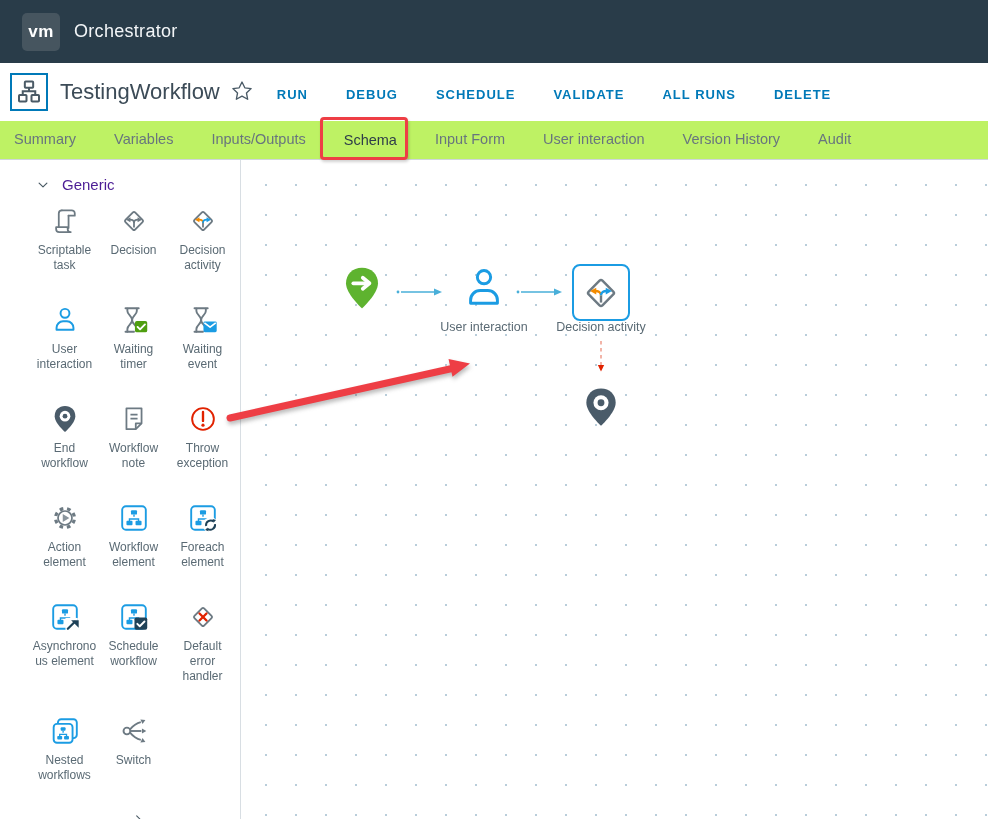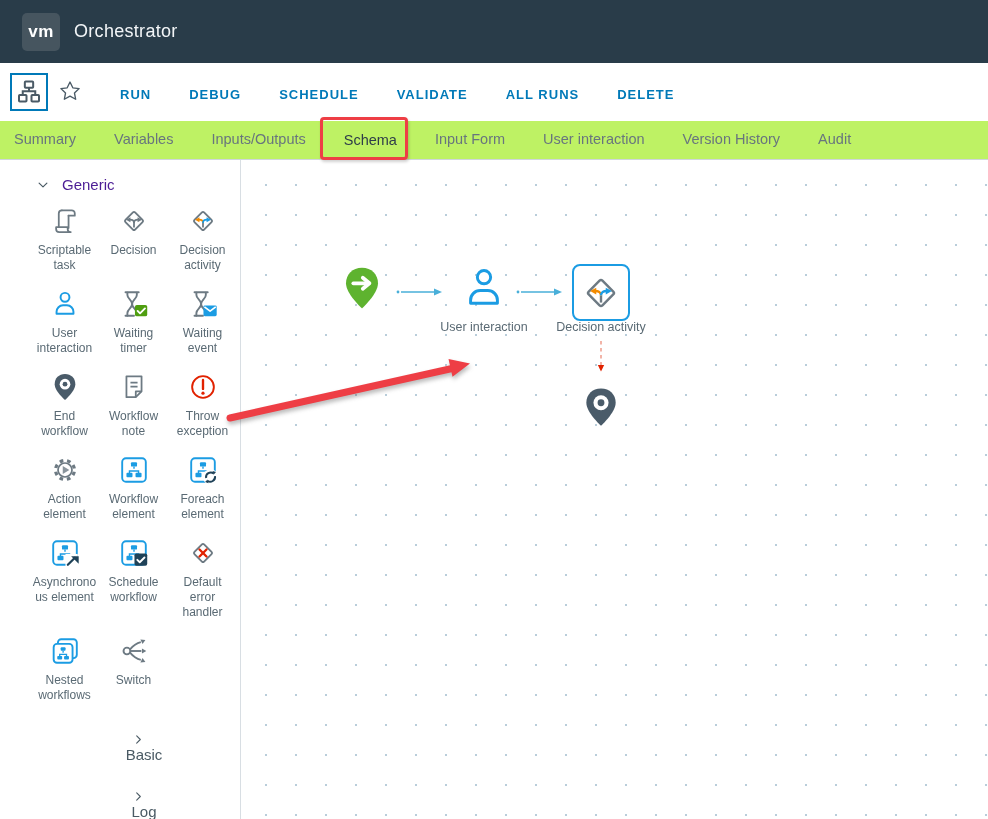--- a/index.html
+++ b/index.html
@@ -10,35 +10,35 @@
   .app-header { height:63px; background:#293c49; display:flex; align-items:center; padding-left:22px; }
   .vm-logo { width:38px; height:38px; background:#46555f; border-radius:5px; display:flex; align-items:center; justify-content:center;
              color:#fff; font-weight:bold; font-size:17px; letter-spacing:.5px; }
   .app-title { color:#f2f5f7; font-size:18px; margin-left:14px; font-weight:400; letter-spacing:.3px; }
 
   
   .title-row { height:58px; display:flex; align-items:center; padding-left:10px; background:#fff; }
   .wf-icon-box { width:38px; height:38px; border:2px solid #0079b8; display:flex; align-items:center; justify-content:center; }
   .wf-title { font-size:22px; color:#3c4b57; margin-left:12px; font-weight:400; }
   .star { margin-left:10px; margin-top:2px; cursor:pointer; }
-  .actions { display:flex; align-items:center; margin-left:32px; margin-top:4px; }
+  .actions { display:flex; align-items:center; margin-left:17px; margin-top:4px; }
   .action-btn { background:none; border:none; color:#0079b8; font-family:inherit; font-size:13px; font-weight:600;
                 letter-spacing:1px; margin-right:26px; padding:4px 6px; cursor:pointer; white-space:nowrap; }
 
   
   .tab-bar { height:39px; display:flex; align-items:flex-end; padding-left:12px; border-bottom:1px solid #cfd6db; background:#bef264; }
   .tab { font-size:14.5px; color:#68757e; margin-right:34px; padding:8px 2px 9px; cursor:pointer; border-bottom:3px solid transparent; }
   .tab.active { color:#2e3d49; border-bottom:2px solid #a3a3a3; }
 
   
   .body-row { display:flex; height:659px; }
   .sidebar { width:241px; border-right:1px solid #d8dee3; background:#fff; overflow:hidden; padding-top:14px; }
   .section-header { display:flex; align-items:center; margin:2px 0 10px 36px; cursor:pointer; }
   .section-header .sec-label { font-size:15px; color:#4c1d95; margin-left:12px; }
-  .palette { display:grid; grid-template-columns:69px 69px 69px; justify-content:start; padding-left:30px; row-gap:13px; }
+  .palette { display:grid; grid-template-columns:69px 69px 69px; justify-content:start; padding-left:30px; row-gap:29px; }
   .tile { display:flex; flex-direction:column; align-items:center; cursor:grab; }
   .tile .t-icon { width:36px; height:36px; display:flex; align-items:center; justify-content:center; }
   .tile .t-label { margin-top:4px; font-size:12px; line-height:15px; color:#5a6a74; text-align:center; max-width:66px; word-break:break-word; }
   .collapsed-list { margin-top:30px; }
   .collapsed-item { display:flex; align-items:center; margin:0 0 27px 36px; cursor:pointer;flex-direction:column; }
   .collapsed-item .sec-label { font-size:15px; color:#4a5a64; margin-left:12px; }
 
   
   .canvas { position:relative; flex:1; background:#fff;
             background-image:radial-gradient(#b9cdda 1.2px, transparent 1.3px);
@@ -70,20 +70,21 @@
     <div class="wf-icon-box">
       <svg width="30" height="30" viewBox="0 0 36 36">
           <g fill="none" stroke="#4a5a66" stroke-width="2.4">
             <rect x="13" y="5.5" width="10" height="7.5" rx="1"></rect>
             <path d="M18 13v4.5M10.5 21.5V17h15v4.5"></path>
             <rect x="6" y="21.5" width="9" height="8" rx="1"></rect>
             <rect x="21" y="21.5" width="9" height="8" rx="1"></rect>
           </g>
         </svg>
     </div>
+    <div class="wf-title">TestingWorkflow</div>
     <div class="star">
       <svg width="24" height="24" viewBox="0 0 36 36">
           <path d="M18 4.5l4.2 8.7 9.5 1.2-7 6.6 1.8 9.4-8.5-4.7-8.5 4.7 1.8-9.4-7-6.6 9.5-1.2z" fill="none" stroke="#4a5a66" stroke-width="2" stroke-linejoin="round"></path>
         </svg>
     </div>
     <div class="actions">
       <button class="action-btn">RUN</button>
       <button class="action-btn">DEBUG</button>
       <button class="action-btn">SCHEDULE</button>
       <button class="action-btn">VALIDATE</button>

